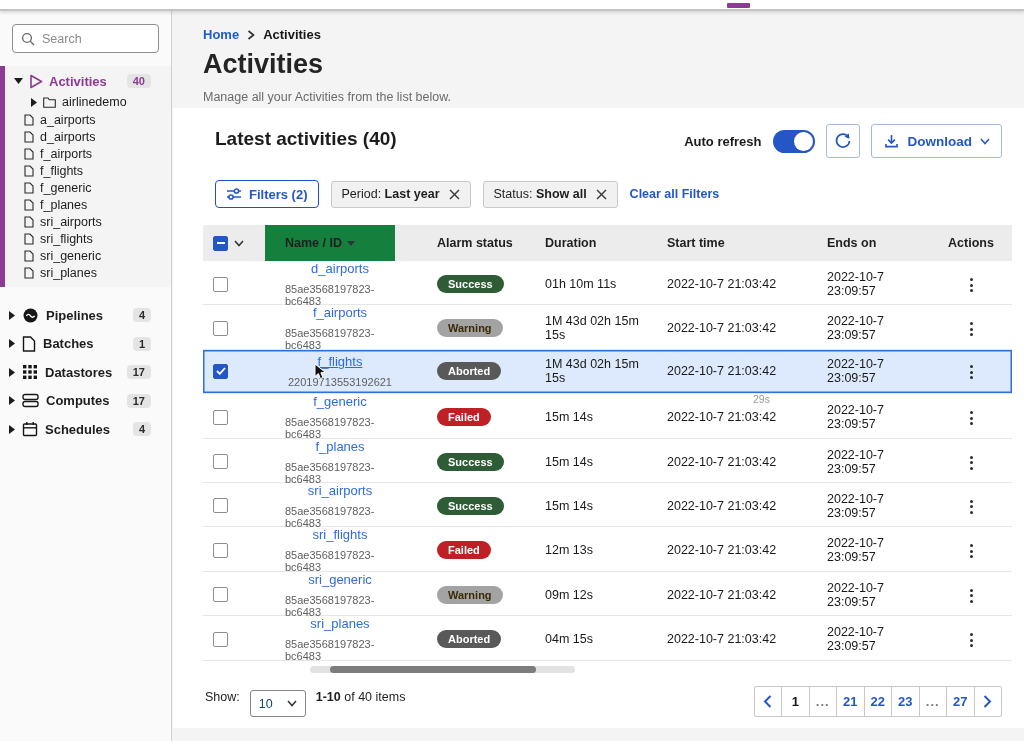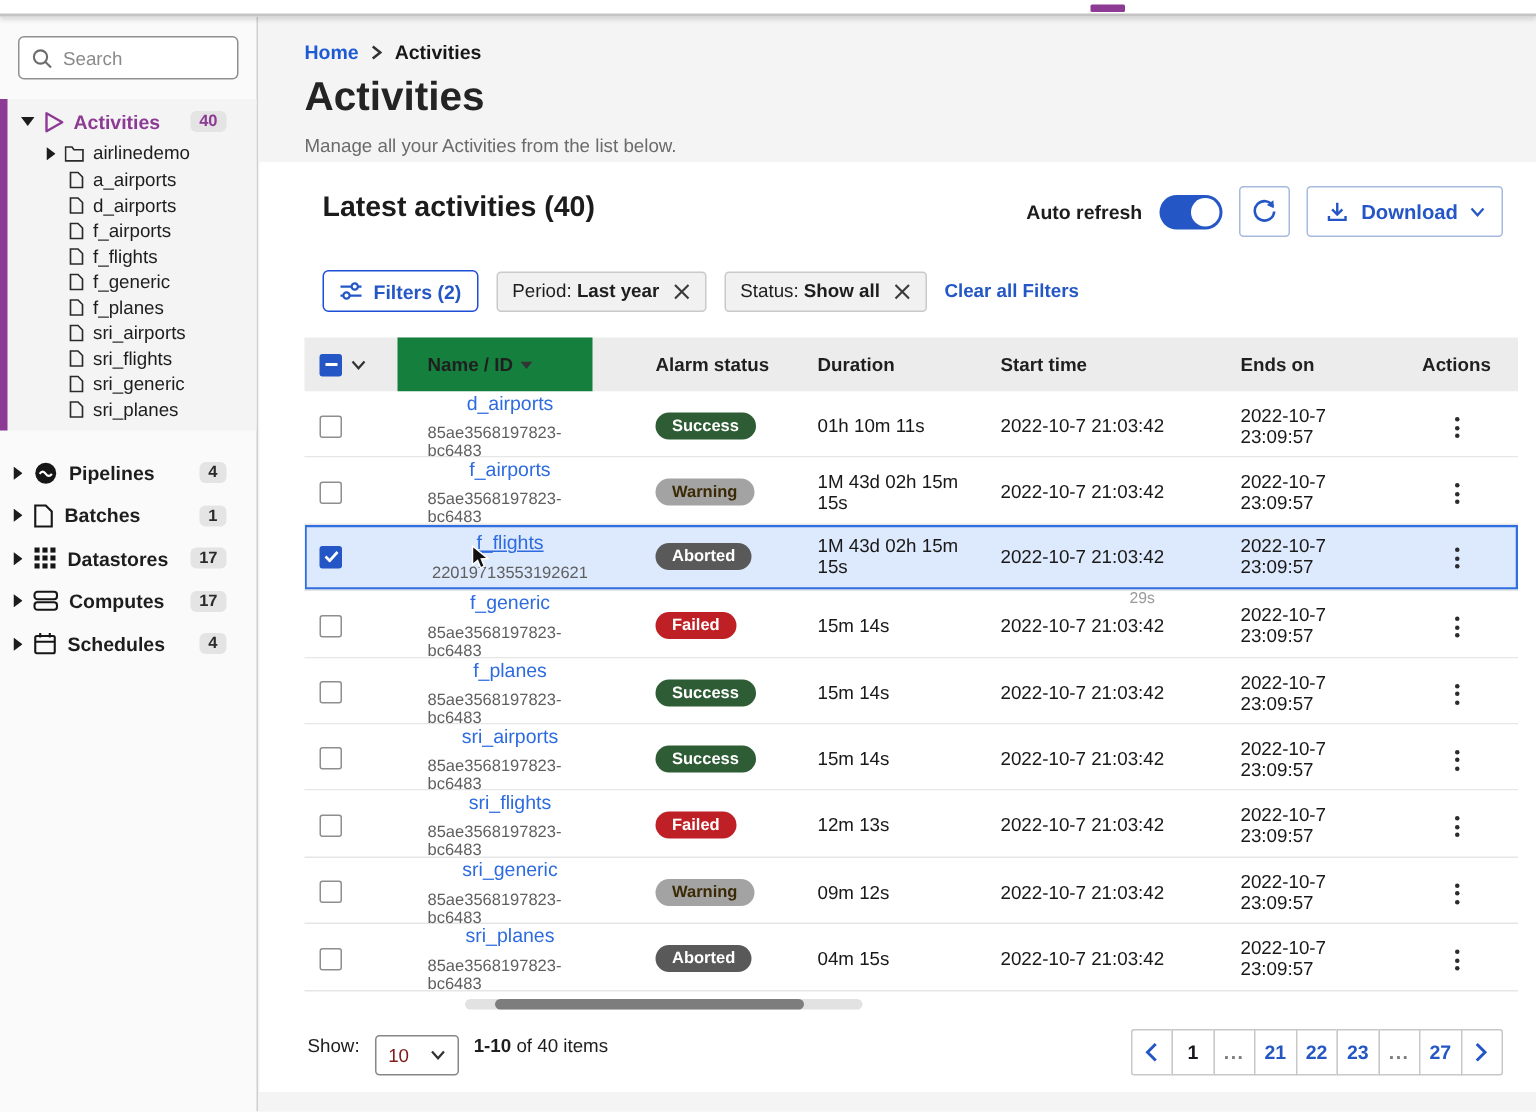--- a/index.html
+++ b/index.html
@@ -19,21 +19,21 @@
   .create-btn { margin:13px 12px 0 12px; height:34px; background:#2457c5; border-radius:3px; display:flex; align-items:center; padding:0 10px; gap:9px; cursor:pointer; }
   .create-btn .lbl { color:#fff; font-size:13px; font-weight:700; flex:1; }
   .tree { margin-top:13px; }
   .active-block { border-left:5px solid #8c3a94; background:#f4f4f4; padding:3px 0 6px 0; }
   .tree-row { display:flex; align-items:center; gap:6px; }
   .tree-root { height:24px; padding-left:9px; }
   .tree-root .lbl { color:#8c3a94; font-size:13px; font-weight:700; }
   .count-badge { margin-left:auto; margin-right:20px; background:#e4e4e4; border-radius:4px; padding:1px 6px; font-size:11px; font-weight:700; color:#2b2b2b; }
   .count-badge.purple { color:#8c3a94; }
   .tree-folder { height:18px; padding-left:26px; }
-  .tree-file { height:17px; padding-left:41px;text-align:right; }
+  .tree-file { height:17px; padding-left:19px;text-align:right; }
   .tree-folder .lbl, .tree-file .lbl { font-size:12.5px; color:#1d1d1d; }
   .side-sections { margin-top:14px; }
   .side-section { height:28.5px; display:flex; align-items:center; gap:7px; padding-left:9px; cursor:pointer; }
   .side-section .lbl { font-size:13px; font-weight:600; color:#1d1d1d; }
 
   
   .main { position:absolute; top:11px; left:173px; right:0; bottom:0; background:#f4f4f4; }
   .breadcrumb { position:absolute; left:30px; top:16px; display:flex; align-items:center; gap:8px; font-size:13px; }
   .breadcrumb .home { color:#1d5bd4; font-weight:600; cursor:pointer; }
   .breadcrumb .cur { color:#171717; font-weight:700; }
@@ -89,21 +89,21 @@
   .kebab i { width:3px; height:3px; border-radius:50%; background:#2c2c2c; }
   .tip-29s { position:absolute; top:168px; left:550px; font-size:10.5px; color:#9a9a9a; }
 
   .hscroll-track { position:absolute; left:137px; top:558px; width:265px; height:7px; border-radius:4px; background:#e2e2e2; }
   .hscroll-thumb { position:absolute; left:157px; top:558px; width:206px; height:7px; border-radius:4px; background:#7d7d7d; cursor:grab; }
 
   
   .footer-left { position:absolute; left:32px; top:582px; display:flex; align-items:flex-start; gap:10px; }
   .show-lbl { font-size:12.5px; color:#1e1e1e; }
   .page-size { width:56px; height:27px; border:1px solid #878787; border-radius:3px; background:#fff; display:flex; align-items:center; justify-content:space-between; padding:0 8px; cursor:pointer; }
-  .page-size .val { font-size:12.5px; color:#7f1d1d; }
+  .page-size .val { font-size:12.5px; color:#0c4a6e; }
   .range-txt { font-size:12.5px; color:#1e1e1e; }
   .range-txt b { font-weight:700; }
   .pagination { position:absolute; right:22px; top:578px; display:flex; }
   .pg { width:28.5px; height:31px; border:1px solid #c8c8c8; margin-left:-1px; background:#fff; display:flex; align-items:center; justify-content:center; font-size:13px; font-weight:600; color:#2457c5; cursor:pointer; }
   .pg.current { color:#15181c; }
   .pg.dots { color:#7a7a7a; letter-spacing:1px; }
   .pg:first-child { border-radius:2px 0 0 2px; }
   .pg:last-child { border-radius:0 2px 2px 0; }
 
   .cursor-icon { position:absolute; left:49px; top:9px; }

